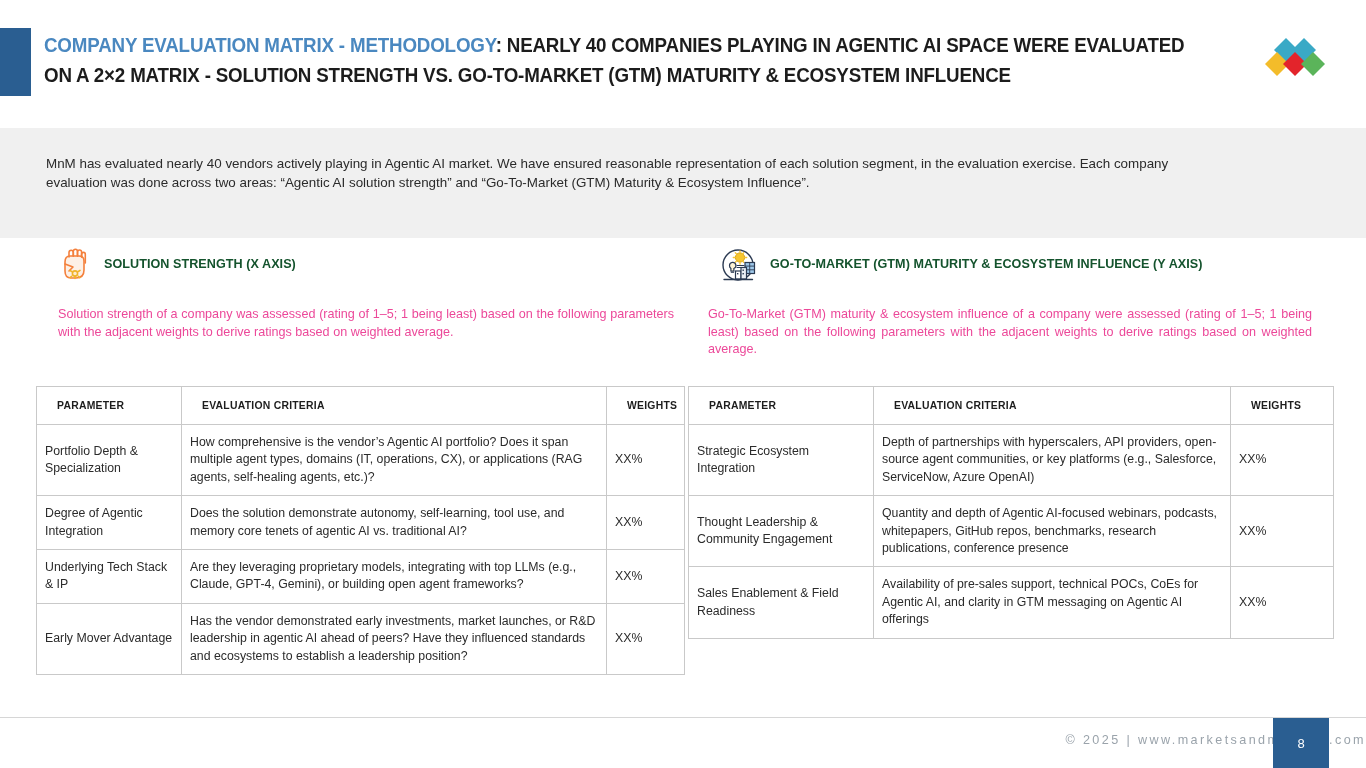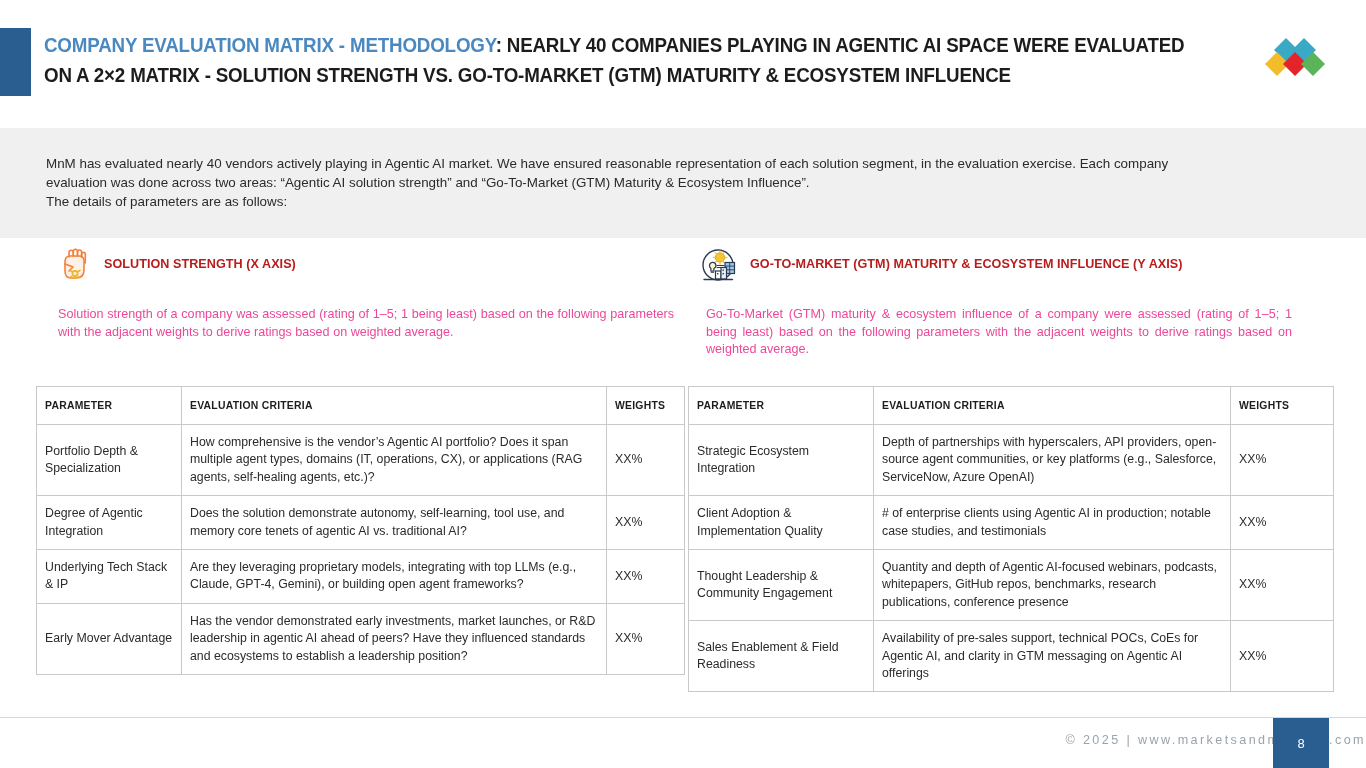--- a/index.html
+++ b/index.html
@@ -49,65 +49,65 @@
     position: absolute; left: 46px; top: 154px;
     width: 1256px;
     font-size: 13.4px;
     line-height: 19.2px;
     color: #2b2b2b;
   }
 
   
   .col { position: absolute; top: 246px; }
   .col-left { left: 36px; width: 648px; }
-  .col-right { left: 688px; width: 648px; }
+  .col-right { left: 708px; width: 648px; }
 
   .sec-head { position: relative; height: 42px; }
   .sec-icon {
     position: absolute; left: 18px; top: 0;
     width: 40px; height: 40px;
   }
   .col-right .sec-icon { left: 10px; }
   .sec-title {
     position: absolute; left: 68px; top: 11px;
     font-size: 12.6px; font-weight: bold;
     letter-spacing: 0.05px;
-    color: #b91c1c;
+    color: #14532d;
     white-space: nowrap;
   }
   .col-right .sec-title { left: 62px; }
 
   .sec-desc {
     margin-top: 18px;
     font-size: 12.6px;
     line-height: 17.6px;
     color: #ec4899;
     text-align: justify;
   }
   .col-left .sec-desc { margin-left: 22px; margin-right: 10px; }
-  .col-right .sec-desc { margin-left: 18px; margin-right: 44px; }
+  .col-right .sec-desc { margin-right: 44px; }
 
   
   table.crit {
     position: absolute;
     border-collapse: collapse;
     table-layout: fixed;
     background: #fff;
   }
   table.crit th, table.crit td {
     border: 1px solid #c9c9c9;
     vertical-align: middle;
     text-align: left;
   }
   table.crit th {
     font-size: 10.4px;
     font-weight: bold;
     letter-spacing: 0.25px;
     color: #1d1d1d;
-    padding: 13px 8px 13px 8px;
+    padding: 13px 8px 13px 20px;
     background: #fff;
   }
   table.crit td {
     font-size: 12.3px;
     line-height: 17.4px;
     color: #2b2b2b;
     padding: 9px 8px;
   }
   td.param { padding-left: 8px; }
   td.weight { text-align: center; font-size: 12.3px; }
@@ -171,21 +171,20 @@
         <rect x="30.5" y="19.5" width="17" height="17" transform="rotate(45 39 28)" fill="#e3242b"></rect>
         <rect x="48.5" y="19.5" width="17" height="17" transform="rotate(45 57 28)" fill="#5bb45a"></rect>
       </g>
     </svg>
   </div>
 
   <div class="intro-band"></div>
   <div class="intro-text">
     <div>MnM has evaluated nearly 40 vendors actively playing in Agentic AI market. We have ensured reasonable representation of each solution segment, in the evaluation exercise. Each company</div>
     <div>evaluation was done across two areas: “Agentic AI solution strength” and “Go-To-Market (GTM) Maturity &amp; Ecosystem Influence”.</div>
-    <div>The details of parameters are as follows:</div>
   </div>
 
   <div class="col col-left">
     <div class="sec-head">
       <svg class="sec-icon" viewBox="0 0 40 40">
         <g fill="none" stroke="#f4803c" stroke-width="1.6" stroke-linejoin="round" stroke-linecap="round">
           <path d="M11 16 C11 12 13 10 16 10 L25 10 C28 10 30 12 30 15 L30 24 C30 29 27 32 22 32 L17 32 C13 32 11 29 11 25 Z" fill="#fdf0e6"></path>
           <path d="M15 11 L15 6.5 C15 5 16 4.2 17.2 4.2 C18.4 4.2 19.3 5 19.3 6.5 L19.3 10"></path>
           <path d="M19.3 10 L19.3 5.6 C19.3 4.1 20.2 3.3 21.4 3.3 C22.6 3.3 23.5 4.1 23.5 5.6 L23.5 10"></path>
           <path d="M23.5 10 L23.5 6.2 C23.5 4.8 24.4 4 25.5 4 C26.7 4 27.6 4.8 27.6 6.2 L27.6 11"></path>
@@ -282,25 +281,20 @@
         <th class="w-weight">WEIGHTS</th>
       </tr>
     </thead>
     <tbody>
       <tr>
         <td class="param">Strategic Ecosystem Integration</td>
         <td>Depth of partnerships with hyperscalers, API providers, open-source agent communities, or key platforms (e.g., Salesforce, ServiceNow, Azure OpenAI)</td>
         <td class="weight">XX%</td>
       </tr>
       <tr>
-        <td class="param">Client Adoption &amp; Implementation Quality</td>
-        <td># of enterprise clients using Agentic AI in production; notable case studies, and testimonials</td>
-        <td class="weight">XX%</td>
-      </tr>
-      <tr>
         <td class="param">Thought Leadership &amp; Community Engagement</td>
         <td>Quantity and depth of Agentic AI-focused webinars, podcasts, whitepapers, GitHub repos, benchmarks, research publications, conference presence</td>
         <td class="weight">XX%</td>
       </tr>
       <tr>
         <td class="param">Sales Enablement &amp; Field Readiness</td>
         <td>Availability of pre-sales support, technical POCs, CoEs for Agentic AI, and clarity in GTM messaging on Agentic AI offerings</td>
         <td class="weight">XX%</td>
       </tr>
     </tbody>

